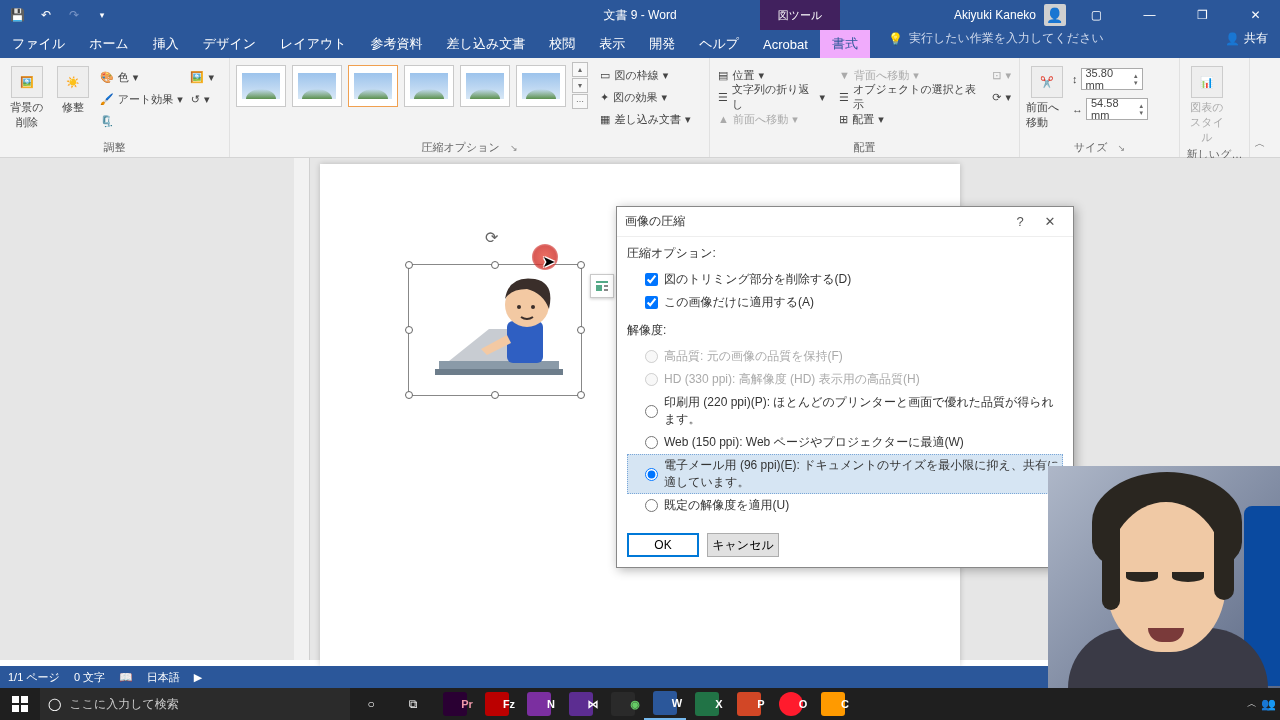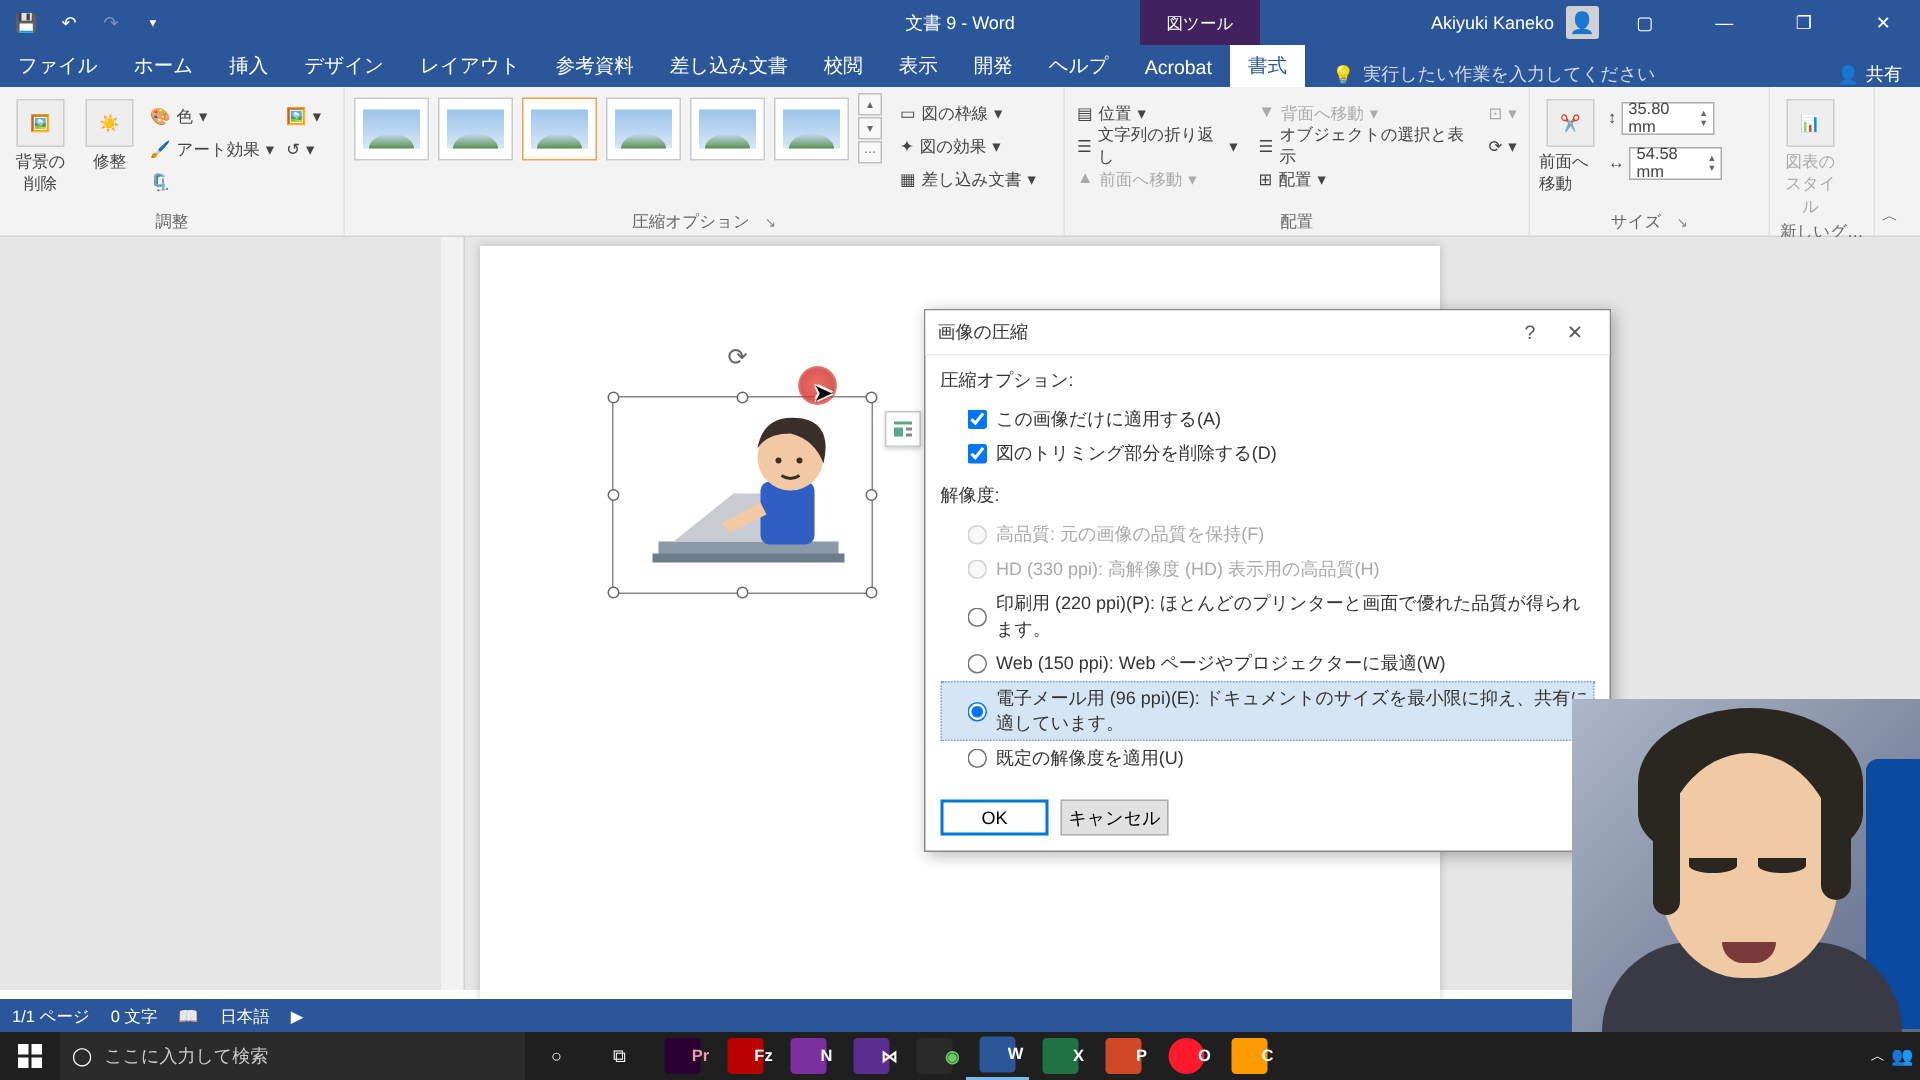--- a/index.html
+++ b/index.html
@@ -9,23 +9,23 @@
 .titlebar { height:30px; background:#2b579a; color:#fff; display:flex; align-items:center; font-size:12px; position:relative; }
 .titlebar .qat { display:flex; align-items:center; gap:4px; padding:0 6px; }
 .titlebar .qat-btn { width:24px; height:24px; display:flex; align-items:center; justify-content:center; color:#fff; }
 .titlebar .title-center { position:absolute; left:50%; transform:translateX(-50%); }
 .titlebar .ctx-tab { position:absolute; left:760px; top:0; width:80px; height:30px; background:#41215e; display:flex; align-items:center; justify-content:center; font-size:11px; }
 .titlebar .right { margin-left:auto; display:flex; align-items:center; gap:8px; padding-right:2px; }
 .titlebar .winbtn { width:45px; height:30px; display:flex; align-items:center; justify-content:center; }
 .avatar-sm { width:22px; height:22px; background:#d0d0d0; border-radius:2px; display:flex; align-items:center; justify-content:center; color:#666; font-size:14px; }
 
 
-.ribbontabs { height:28px; background:#2b579a; color:#fff; display:flex; align-items:flex-end; font-size:13px; }
+.ribbontabs { height:28px; background:#2b579a; color:#fff; display:flex; align-items:flex-start; font-size:13px; }
 .ribbontabs .tab { padding:0 12px; height:28px; display:flex; align-items:center; }
-.ribbontabs .tab.active { background:#ffffff; color:#2b579a; }
+.ribbontabs .tab.active { background:#f0abfc; color:#2b579a; }
 .ribbontabs .tellme { margin-left:18px; display:flex; align-items:center; gap:6px; color:#cfd9ec; font-size:12px; }
 .ribbontabs .share { margin-left:auto; margin-right:12px; display:flex; align-items:center; gap:4px; font-size:12px; }
 
 
 .ribbon { height:100px; background:#f3f3f3; border-bottom:1px solid #d4d4d4; display:flex; font-size:11px; color:#444; }
 .group { border-right:1px solid #e1e1e1; display:flex; flex-direction:column; padding:4px 6px 0; }
 .group-body { flex:1; display:flex; align-items:flex-start; gap:4px; }
 .group-label { text-align:center; font-size:11px; color:#666; padding:2px 0; display:flex; align-items:center; justify-content:center; gap:4px; }
 .dlglaunch { font-size:9px; color:#888; margin-left:6px; }
 .bigbtn { width:42px; display:flex; flex-direction:column; align-items:center; gap:2px; padding-top:4px; }
@@ -320,25 +320,25 @@
   <div class="dlg-title">
     <span>画像の圧縮</span>
     <div class="spacer"></div>
     <div class="tbtn">?</div>
     <div class="tbtn">✕</div>
   </div>
   <div class="dlg-body">
     <div class="sect">圧縮オプション:</div>
     <label>
         <input type="checkbox" checked="" style="">
-        <span>この画像だけに適用する(A)</span>
+        <span>図のトリミング部分を削除する(D)</span>
       </label>
     <label>
         <input type="checkbox" checked="" style="">
-        <span>図のトリミング部分を削除する(D)</span>
+        <span>この画像だけに適用する(A)</span>
       </label>
     <div class="sect" style="margin-top:8px">解像度:</div>
     <label class="disabled">
         <input type="radio" name="r" disabled="" style="">
         <span>高品質: 元の画像の品質を保持(F)</span>
       </label>
     <label class="disabled">
         <input type="radio" name="r" disabled="" style="">
         <span>HD (330 ppi): 高解像度 (HD) 表示用の高品質(H)</span>
       </label>

